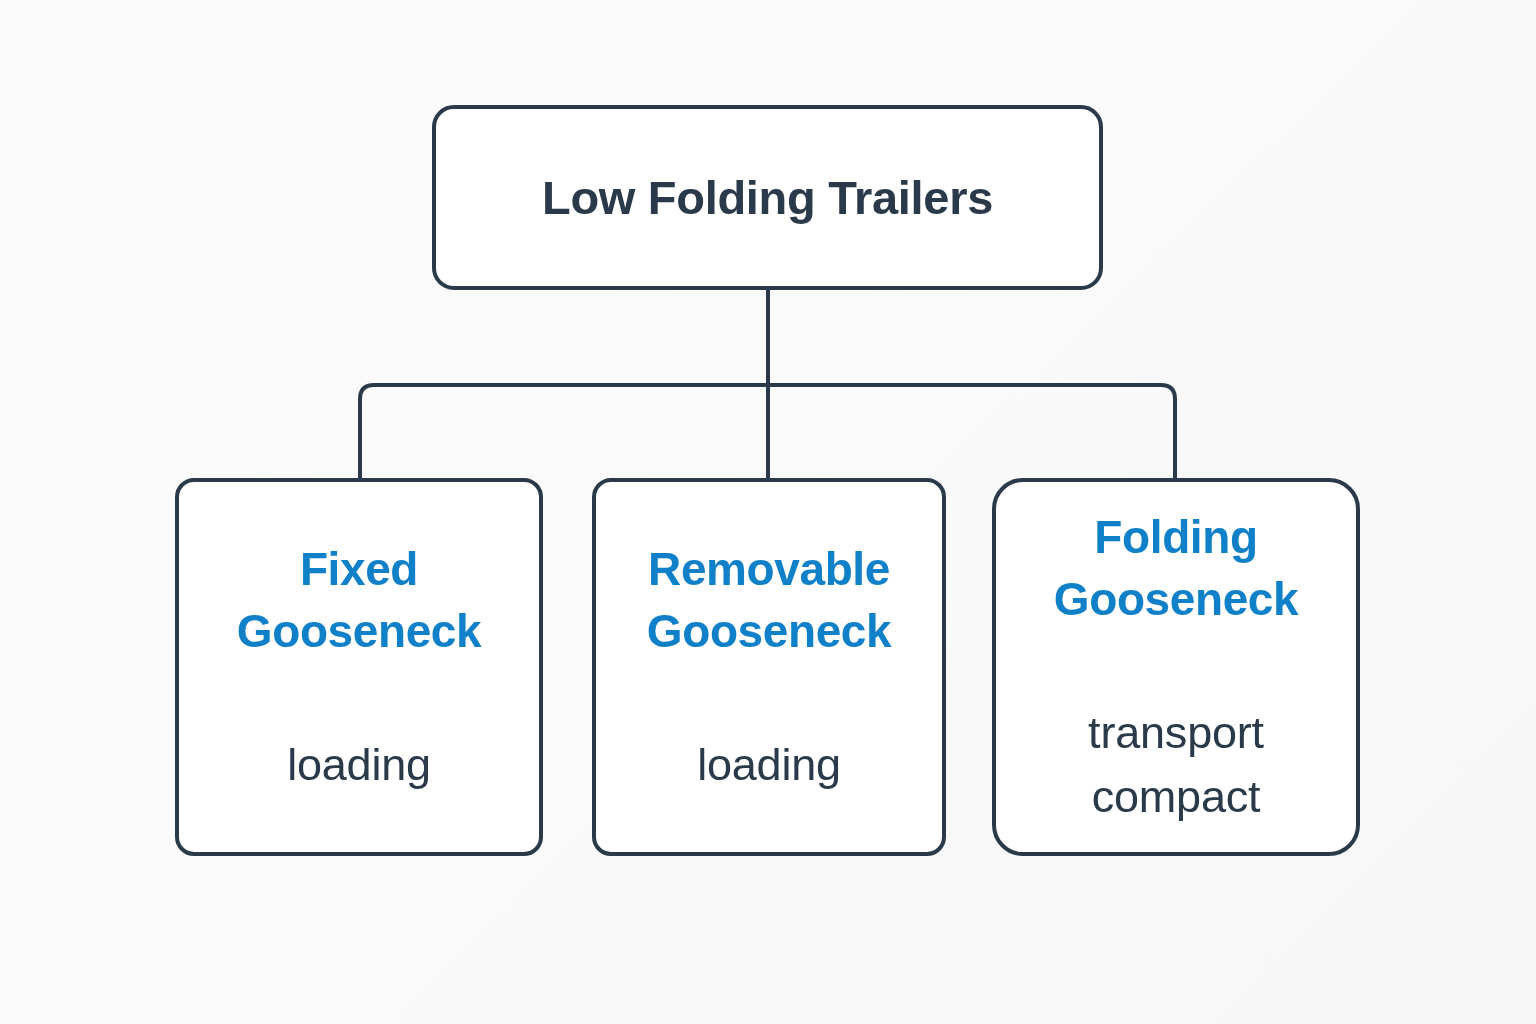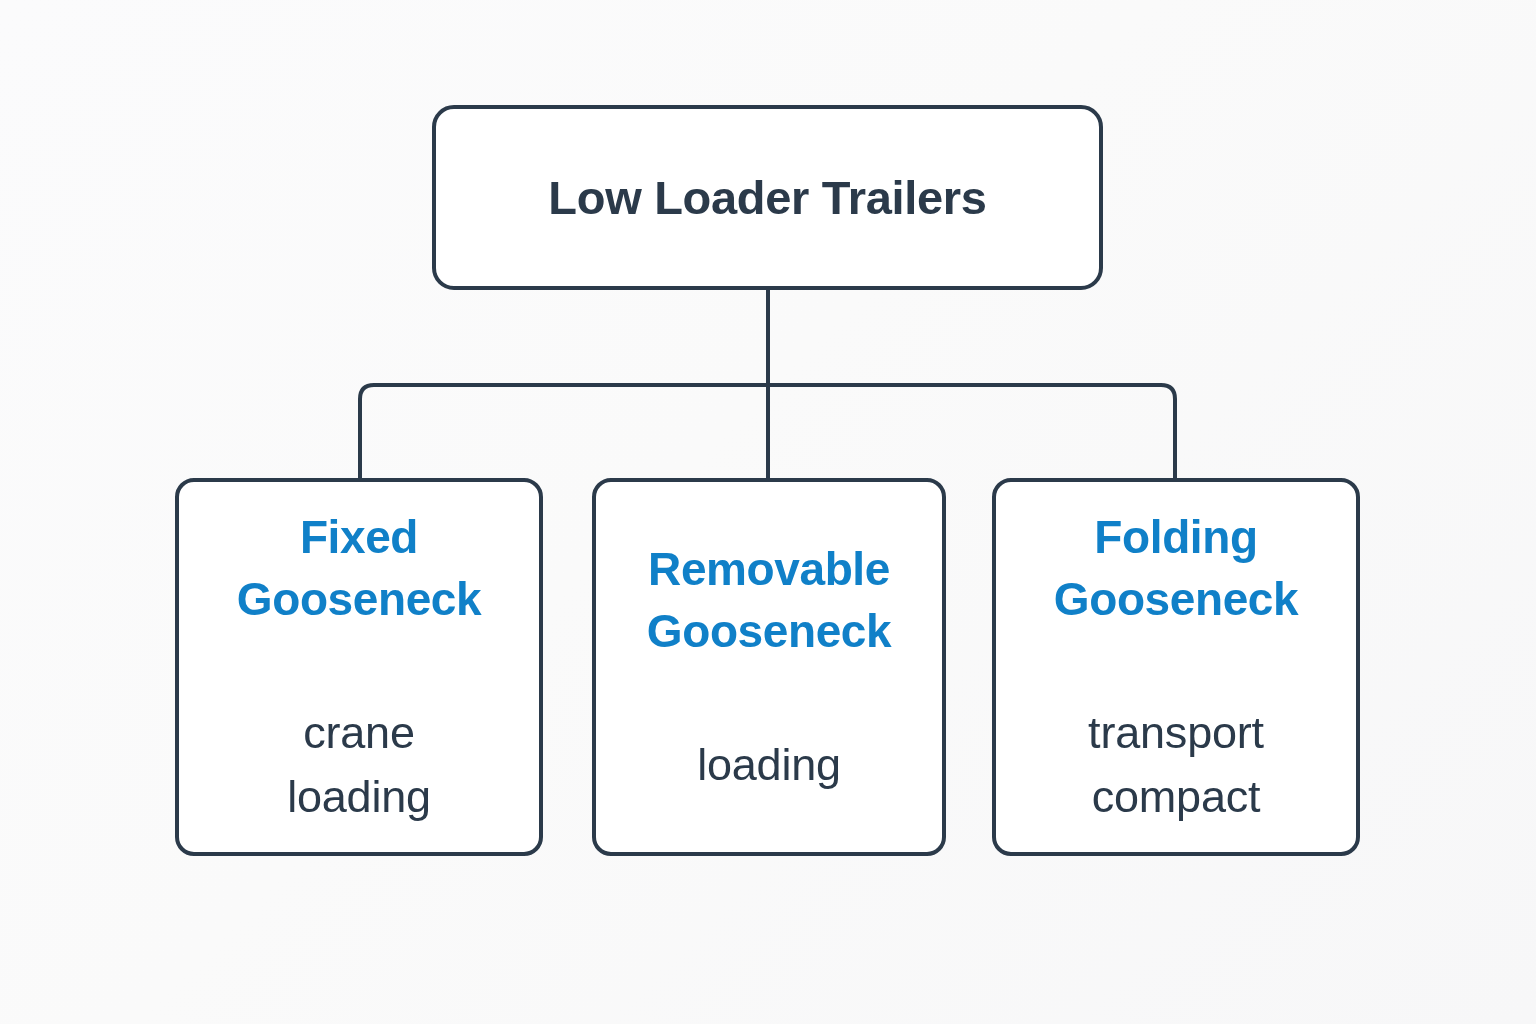--- a/index.html
+++ b/index.html
@@ -67,21 +67,21 @@
   .child-node {
     top: 478px;
     height: 378px;
     border-radius: 19px;
     padding: 0 11px;
     gap: 44px;
   }
 
   #child-node-1 { left: 175px;  width: 368px; }
   #child-node-2 { left: 592px;  width: 354px; }
-  #child-node-3 { left: 992px;  width: 368px; }
+  #child-node-3 { left: 992px;  width: 368px; border-radius: 31px; }
 
   .child-heading {
     font-size: 46px;
     font-weight: bold;
     color: #1080c8;
     line-height: 1.36;
     letter-spacing: -0.4px;
     margin: 0;
     padding: 0;
   }
@@ -111,30 +111,29 @@
 
     <path d="M 768 290 L 768 385" fill="none" stroke="#2b3a4a" stroke-width="4" stroke-linecap="butt"></path>
 
     <path d="M 360 478 L 360 399 Q 360 385 374 385 L 768 385" fill="none" stroke="#2b3a4a" stroke-width="4" stroke-linecap="butt"></path>
     <path d="M 768 385 L 1161 385 Q 1175 385 1175 399 L 1175 478" fill="none" stroke="#2b3a4a" stroke-width="4" stroke-linecap="butt"></path>
 
     <path d="M 768 385 L 768 478" fill="none" stroke="#2b3a4a" stroke-width="4" stroke-linecap="butt"></path>
   </svg>
 
   <div class="node-box" id="root-node">
-    <span class="root-title">Low Loader Trailers</span>
+    <span class="root-title">Low Folding Trailers</span>
   </div>
 
   <div class="node-box child-node" id="child-node-1">
     <div class="child-heading">
       <span class="line">Fixed</span>
       <span class="line">Gooseneck</span>
     </div>
     <div class="child-caption">
-      <span class="line">crane</span>
       <span class="line">loading</span>
     </div>
   </div>
 
   <div class="node-box child-node" id="child-node-2">
     <div class="child-heading">
       <span class="line">Removable</span>
       <span class="line">Gooseneck</span>
     </div>
     <div class="child-caption">

